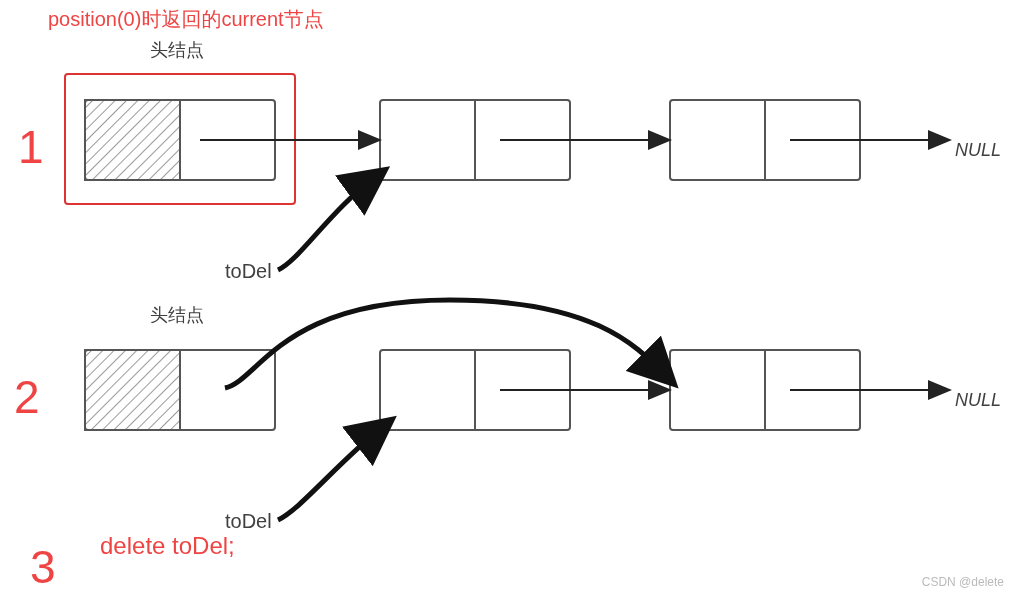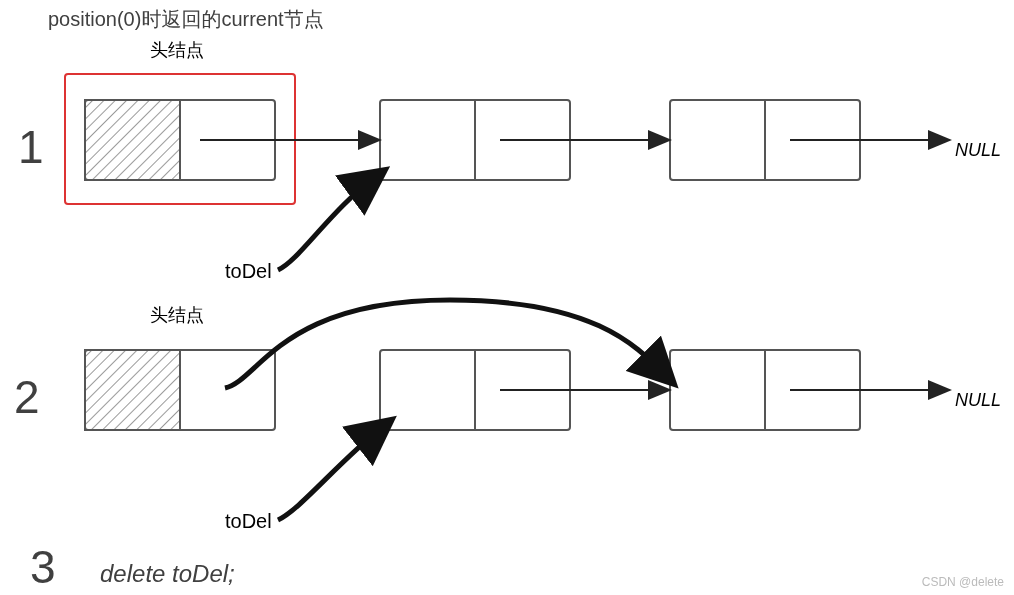--- a/index.html
+++ b/index.html
@@ -8,42 +8,42 @@
     padding: 0;
     width: 1014px;
     height: 595px;
     background: #ffffff;
     font-family: "Comic Sans MS", "Segoe Script", cursive, sans-serif;
     position: relative;
     overflow: hidden;
   }
   .layer { position: absolute; }
   .hand { font-family: "Comic Sans MS", "Segoe Script", cursive, sans-serif; }
-  .red { color: #404040; }
-  .blk { color: #000000; }
+  .red { color: #ef4444; }
+  .blk { color: #404040; }
   .title { font-size: 20px; }
   .step-num { font-size: 46px; font-weight: 500; }
   .small { font-size: 18px; }
   .watermark { position:absolute; right:10px; bottom:6px; font-size:12px; color:#bbb; font-family: Arial, sans-serif; }
   svg { position:absolute; top:0; left:0; }
 </style>
 </head>
 <body>
 
 <div class="layer hand red title" style="left:48px; top:6px;">position(0)时返回的current节点</div>
 
 <div class="layer hand blk small" style="left:150px; top:38px;">头结点</div>
 
 <div class="layer hand blk small" style="left:150px; top:303px;">头结点</div>
 
 <div class="layer hand red step-num" style="left:18px; top:120px;">1</div>
 <div class="layer hand red step-num" style="left:14px; top:370px;">2</div>
 <div class="layer hand red step-num" style="left:30px; top:540px;">3</div>
 
-<div class="layer hand red" style="left:100px; top:560px; font-size:24px;font-style:italic;">delete toDel;</div>
+<div class="layer hand red" style="left:100px; top:532px; font-size:24px;">delete toDel;</div>
 
 <div class="layer hand blk" style="left:955px; top:140px; font-size:18px; font-style:italic;">NULL</div>
 <div class="layer hand blk" style="left:955px; top:390px; font-size:18px; font-style:italic;">NULL</div>
 
 <div class="layer hand blk" style="left:225px; top:260px; font-size:20px;">toDel</div>
 <div class="layer hand blk" style="left:225px; top:510px; font-size:20px;">toDel</div>
 
 <div class="watermark">CSDN @delete</div>
 
 <svg width="1014" height="595">

